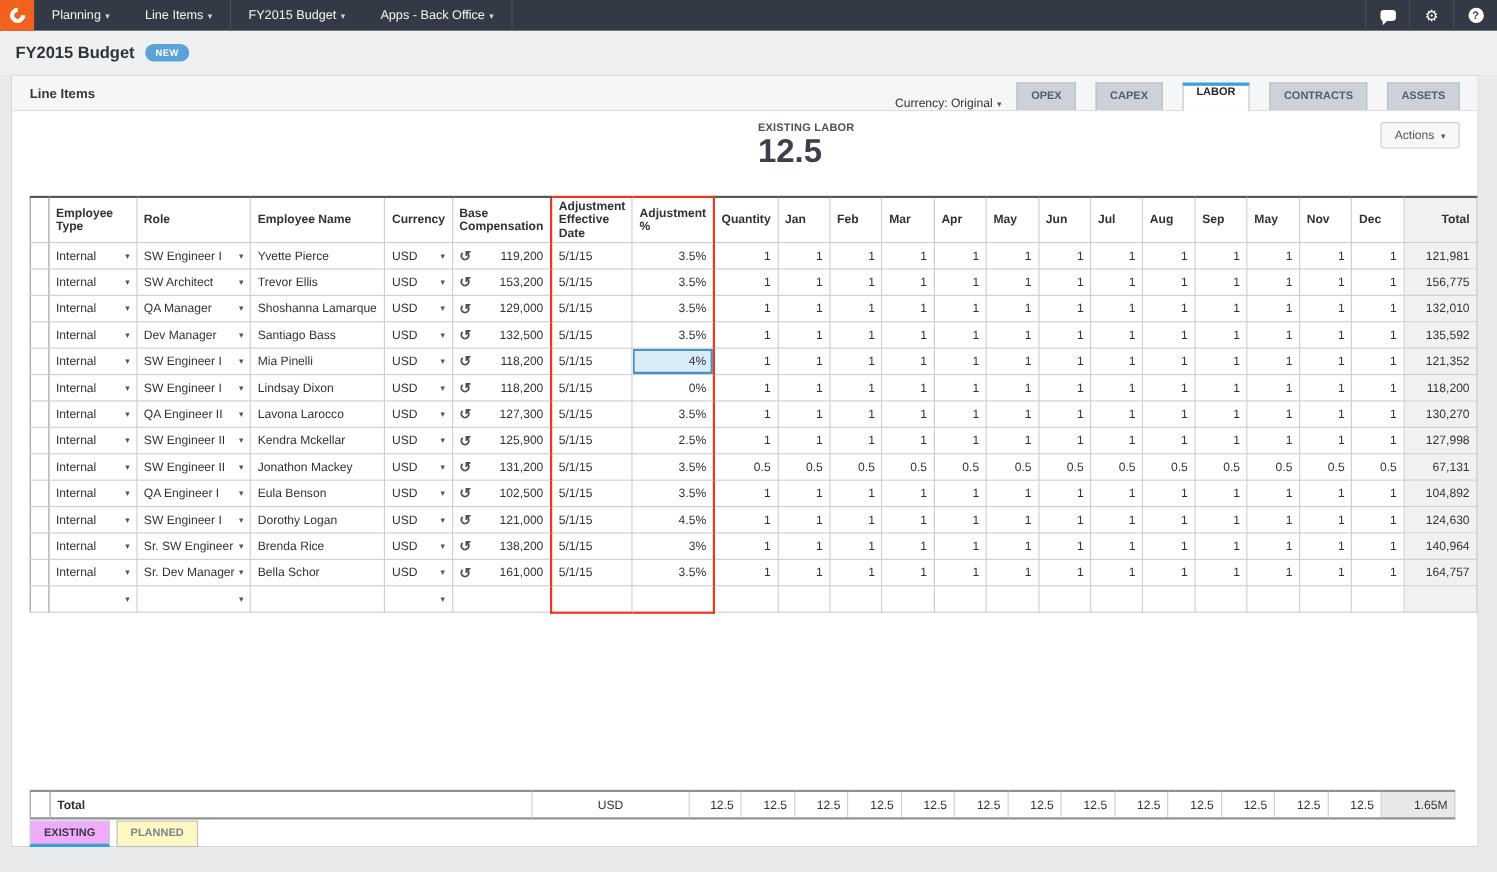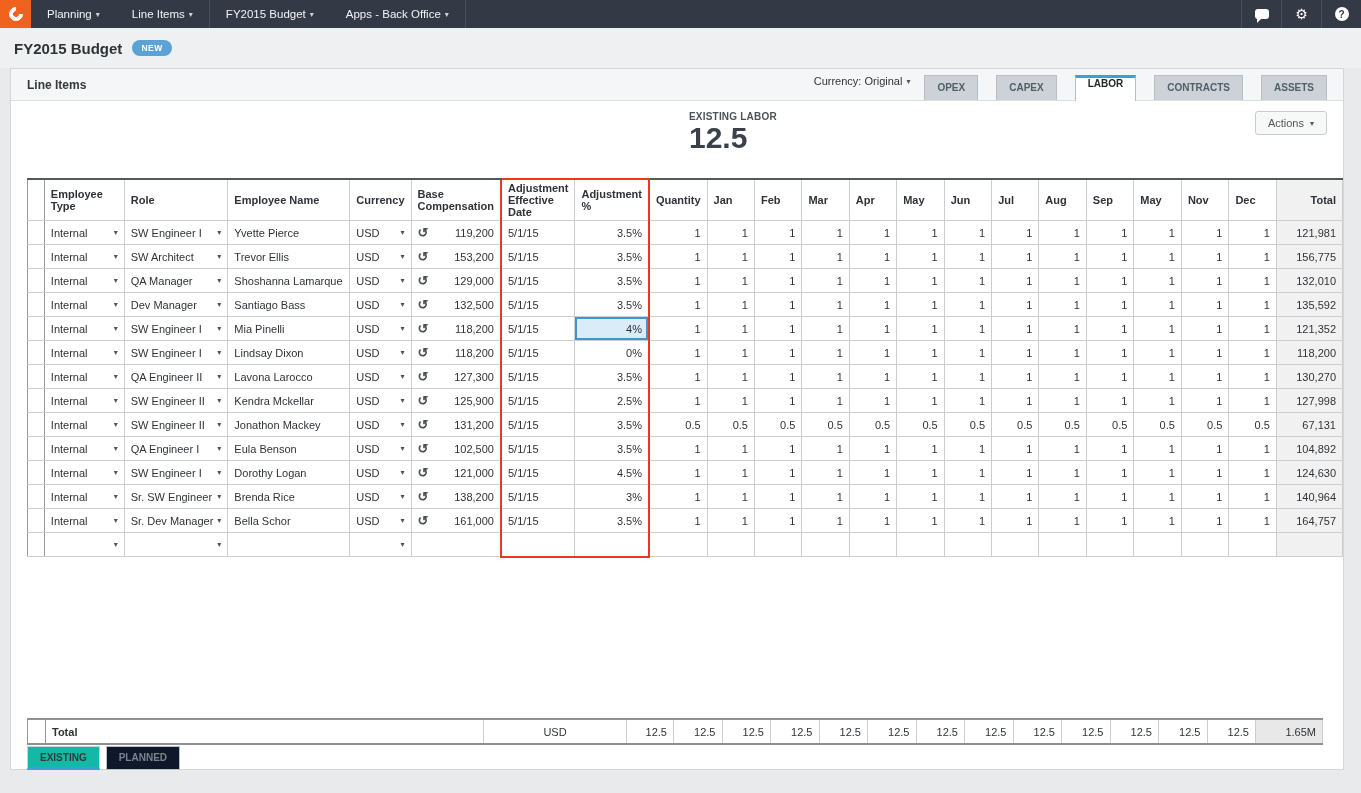--- a/index.html
+++ b/index.html
@@ -31,21 +31,21 @@
   .new-badge { margin-left:10px; background:#5ba3d6; color:#fff; font-size:8.5px; font-weight:bold;
     letter-spacing:.5px; padding:3px 9px; border-radius:9px; }
 
   
   .panel { position:absolute; left:10px; top:68px; width:1334px; height:702px; background:#fff;
     border:1px solid #d4d6d8; }
   .panel-header { height:32px; background:#f5f6f7; border-bottom:1px solid #dddfe1;
     display:flex; align-items:center; padding:0 16px; position:relative; }
   .panel-title { font-size:12px; font-weight:bold; color:#33383d; }
   .ph-right { position:absolute; right:16px; bottom:0; display:flex; align-items:flex-end; }
-  .currency-dd { font-size:11px; color:#333; margin-right:14px; margin-bottom:13px; cursor:pointer;
+  .currency-dd { font-size:11px; color:#333; margin-right:14px; margin-bottom:0; cursor:pointer;
     display:flex; align-items:center; gap:4px; }
   .dd-caret { font-size:8px; color:#555; }
   .seg-tabs { display:flex; gap:18px; }
   .seg-tab { font-size:10px; font-weight:bold; color:#525e68; background:#ccd2d7;
     border:1px solid #b7bfc5; border-bottom:none; padding:6px 12px 7px; cursor:pointer; }
   .seg-tab.active { background:#fff; color:#23282d; border-top:3px solid #3da0d5;
     padding-top:0; margin-bottom:-1px; padding-bottom:8px; position:relative; z-index:2; }
 
   
   .summary-block { position:absolute; top:42px; }
@@ -84,23 +84,23 @@
     border-bottom:2px solid #8e9193; height:25px; padding:0 6px; background:#fff; white-space:nowrap; }
   .ftable .selcol { border-right:1px solid #96999c; border-left:1px solid #96999c; }
   .ftable .num { text-align:right; }
   .ftable .grand { background:#e8e8e8; font-weight:normal; }
   .ftable .tlabel { font-weight:bold; }
   .ftable .ccell { text-align:center; }
 
   
   .bottom-tabs { position:absolute; left:16px; top:677px; display:flex; gap:6px; }
   .btab { font-size:10px; font-weight:bold; padding:5px 12px 4px; cursor:pointer; }
-  .btab.active { background:#14b8a6; color:#33383d; border:1px solid #ccd2d6;
+  .btab.active { background:#f0abfc; color:#33383d; border:1px solid #ccd2d6;
     border-bottom:3px solid #3da0d5; }
-  .btab.inactive { background:#0f172a; color:#79848d; border:1px solid #b9bfc4;text-align:right; }
+  .btab.inactive { background:#fef9c3; color:#79848d; border:1px solid #b9bfc4;text-align:right; }
 </style>
 </head>
 <body>
 
 <div class="navbar">
   <div class="logo">
     <div class="logo-c"></div>
   </div>
   <div class="nav-menu">
     <span>Planning</span>

